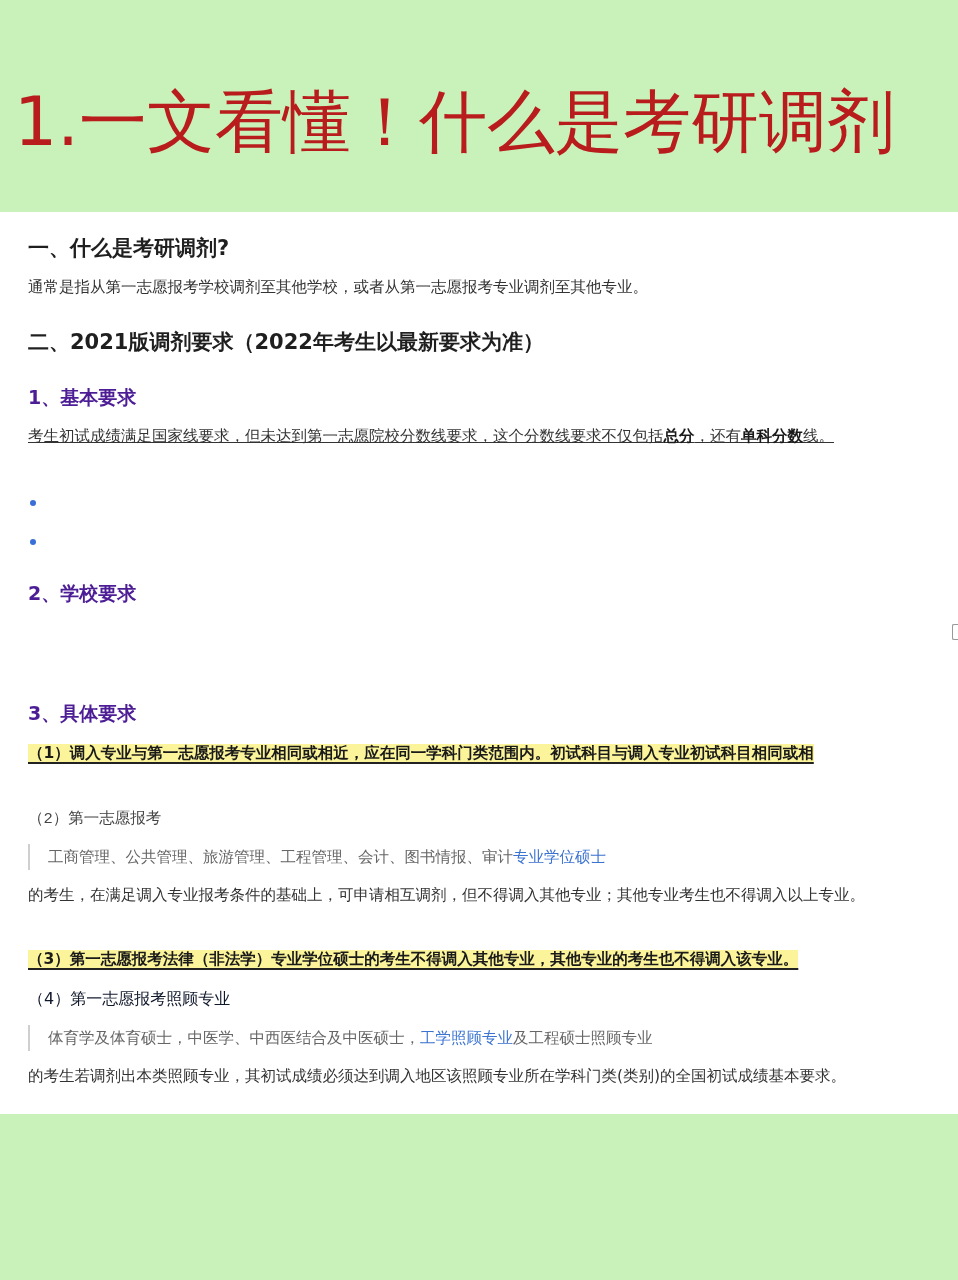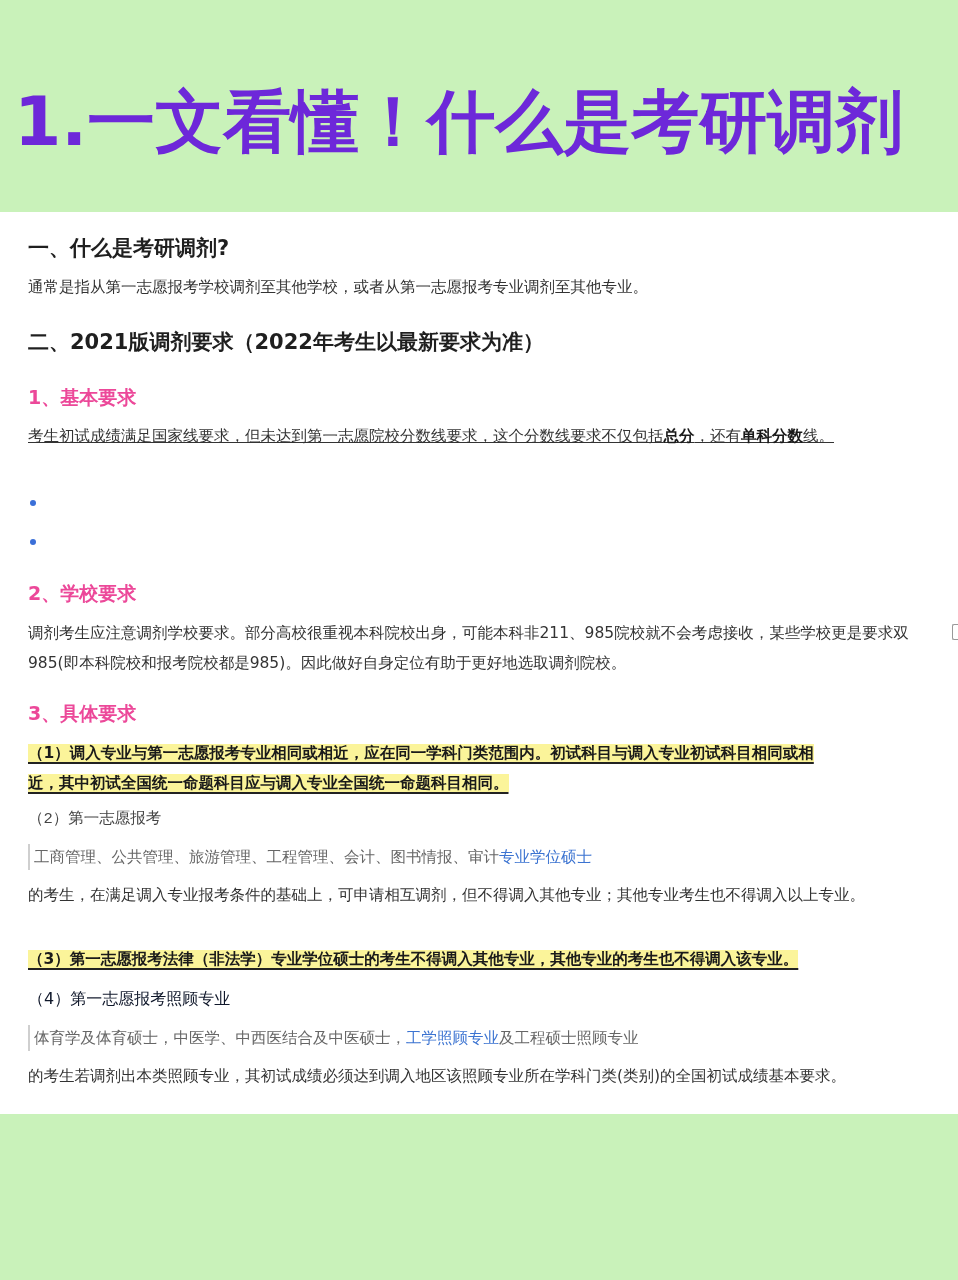--- a/index.html
+++ b/index.html
@@ -9,42 +9,42 @@
     font-family: "DejaVu Sans", "Liberation Sans", sans-serif;
     color: #2b2b2b;
     position: relative;
   }
   .banner {
     position: absolute; left: 0; top: 0; width: 958px; height: 212px;
     background: #c9f2ba;
   }
   .banner-title {
     position: absolute; left: 14px; top: 88px;
-    font-size: 68px; font-weight: 700; color: #6d28d9;
+    font-size: 68px; font-weight: 400; color: #b91c1c;
     letter-spacing: 0px; white-space: nowrap; line-height: 1;
     transform: scaleX(1.0);
   }
   .doc {
     position: absolute; left: 0; top: 212px; width: 958px; height: 902px;
     background: #ffffff;
   }
   .el { position: absolute; left: 28px; white-space: nowrap; }
   .h2 { font-size: 21px; font-weight: 600; color: #1f1f1f; }
-  .h3 { font-size: 19px; font-weight: 600; color: #ec4899; }
+  .h3 { font-size: 19px; font-weight: 600; color: #4c1d95; }
   .p  { font-size: 15.5px; color: #333; line-height: 30px; white-space: normal; width: 900px; }
   .bold { font-weight: 700; color: #1a1a1a; }
   .hl {
     background: #fbf49a;
     text-decoration: underline; text-decoration-thickness: 2px;
     text-underline-offset: 4px; text-decoration-color: #222;
     font-weight: 700; color: #1a1a1a;
   }
   .bullet { position: absolute; left: 30px; width: 6px; height: 6px; border-radius: 50%; background: #3a6fd8; }
   .quote {
-    position: absolute; left: 28px; border-left: 2px solid #cfcfcf; padding-left: 4px;
+    position: absolute; left: 28px; border-left: 2px solid #cfcfcf; padding-left: 18px;
     font-size: 15.5px; color: #666; white-space: nowrap; line-height: 26px;
   }
   .link { color: #3b73d1; }
   .side-mark {
     position: absolute; left: 952px; top: 412px; width: 8px; height: 14px;
     border: 1.5px solid #999; border-right: none; border-radius: 2px;
   }
   .bottom {
     position: absolute; left: 0; top: 1114px; width: 958px; height: 166px; background: #c9f2ba;
   }
@@ -62,27 +62,25 @@
 
   <div class="el h2" style="top:116px;text-align:center;">二、2021版调剂要求（2022年考生以最新要求为准）</div>
 
   <div class="el h3" style="top:173px;">1、基本要求</div>
   <div class="el p" style="top:209px;text-decoration:underline;"><span>考生初试成绩满足国家线要求，但未达到第一志愿院校分数线要求，这个分数线要求不仅包括</span><span class="bold">总分</span><span>，还有</span><span class="bold">单科分数</span><span>线。</span></div>
 
   <span class="bullet" style="top:288px;"></span>
   <span class="bullet" style="top:327px;"></span>
 
   <div class="el h3" style="top:369px;">2、学校要求</div>
-  <div class="el p" style="top:406px; width:895px;">调剂考生应注意调剂学校要求。部分高校很重视本科院校出身，可能本科非211、985院校就不会考虑接收，某些学校更是要求双985(即本科院校和报考院校都是985)。因此做好自身定位有助于更好地选取调剂院校。</div>
   <div class="side-mark"></div>
 
   <div class="el h3" style="top:489px;">3、具体要求</div>
   <div class="el" style="top:526px; font-size:15.5px; line-height:30px;">
     <div><span class="hl">（1）调入专业与第一志愿报考专业相同或相近，应在同一学科门类范围内。初试科目与调入专业初试科目相同或相</span></div>
-    <div><span class="hl">近，其中初试全国统一命题科目应与调入专业全国统一命题科目相同。</span></div>
   </div>
 
   <div class="el" style="top:596px; font-size:15.5px; color:#444;font-family:Liberation Mono, monospace;">（2）第一志愿报考</div>
   <div class="quote" style="top:632px;"><span>工商管理、公共管理、旅游管理、工程管理、会计、图书情报、审计</span><span class="link">专业学位硕士</span></div>
   <div class="el p" style="top:668px;">的考生，在满足调入专业报考条件的基础上，可申请相互调剂，但不得调入其他专业；其他专业考生也不得调入以上专业。</div>
 
   <div class="el" style="top:737px; font-size:15.5px;"><span class="hl">（3）第一志愿报考法律（非法学）专业学位硕士的考生不得调入其他专业，其他专业的考生也不得调入该专业。</span></div>
 
   <div class="el" style="top:777px; font-size:16px; color:#0f172a;">（4）第一志愿报考照顾专业</div>
   <div class="quote" style="top:813px;"><span>体育学及体育硕士，中医学、中西医结合及中医硕士，</span><span class="link">工学照顾专业</span><span>及工程硕士照顾专业</span></div>

